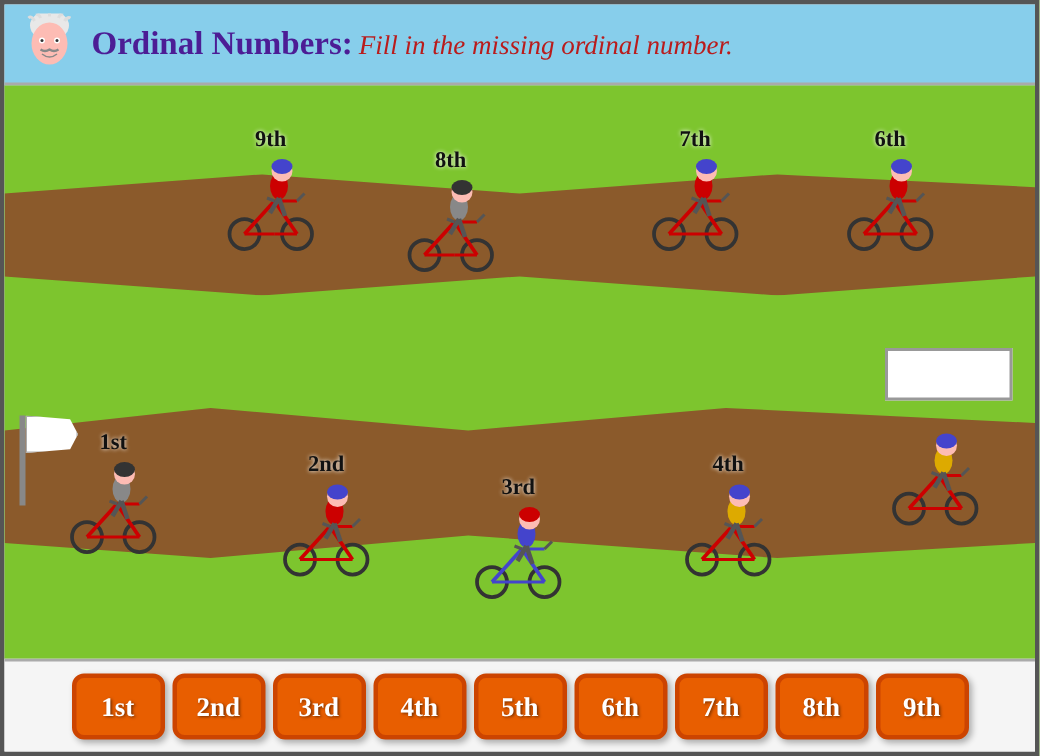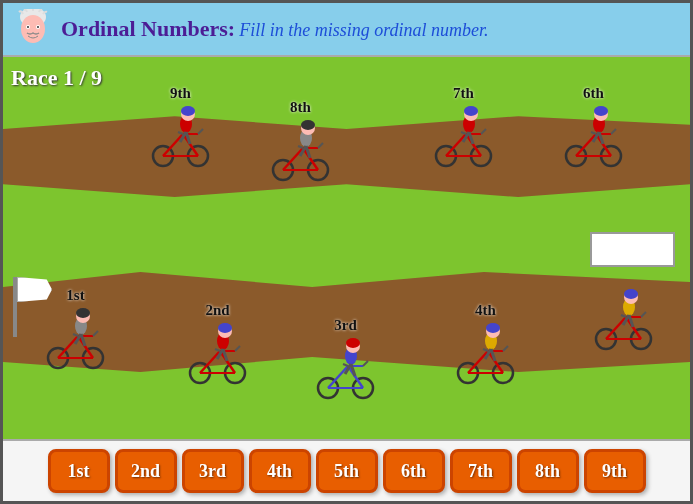--- a/index.html
+++ b/index.html
@@ -38,21 +38,21 @@
     }
 
     .header-title {
       font-size: 22px;
       font-weight: bold;
       color: #4c1d95;
     }
 
     .header-subtitle {
       font-size: 18px;
-      color: #1d4ed8;
+      color: #b91c1c;
       font-style: italic;
     }
 
     
     .race-area {
       background: #7dc52e;
       flex: 1;
       position: relative;
       overflow: hidden;
     }
@@ -212,21 +212,20 @@
     </svg>
 
     <div>
       <span class="header-title">Ordinal Numbers:</span>
       <span class="header-subtitle">Fill in the missing ordinal number.</span>
     </div>
   </div>
 
   <div class="race-area">
 
-    <div class="race-label">Race 1 / 9</div>
 
     <div class="road-top"></div>
 
     <div class="road-bottom"></div>
 
     <div class="answer-box"></div>
 
     <div class="flag-container">
       <div class="flag-pole"></div>
       <div class="flag-cloth"></div>

